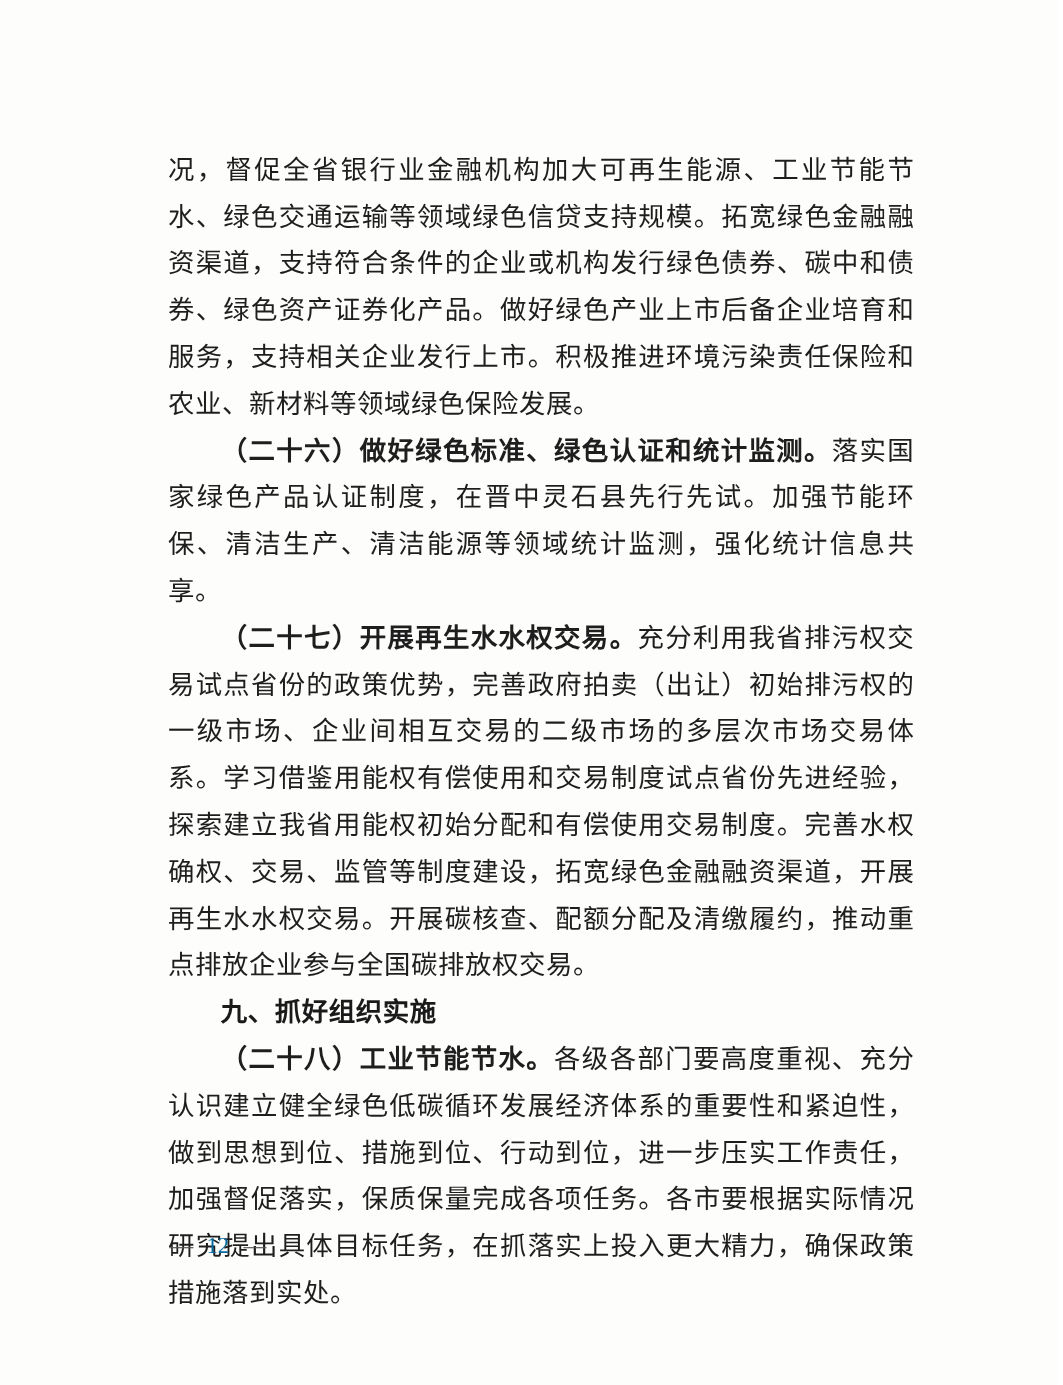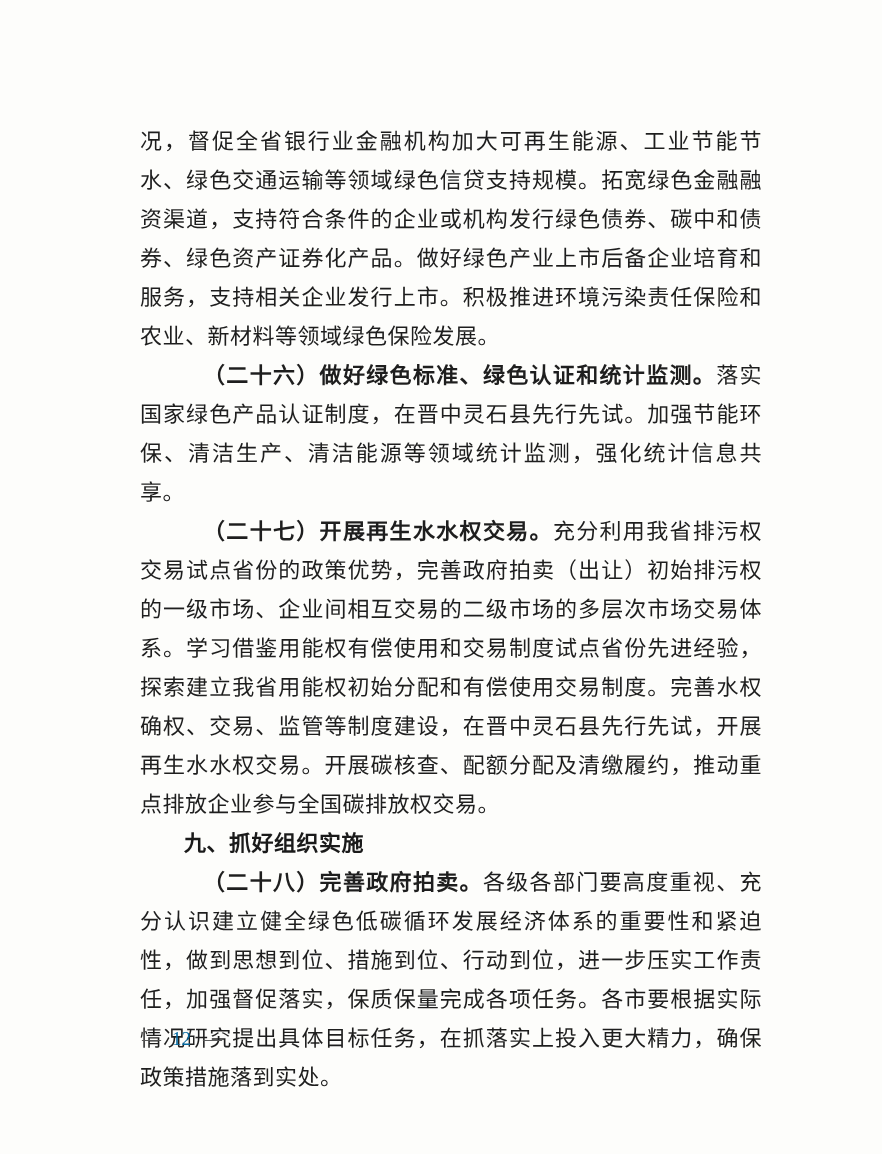--- a/index.html
+++ b/index.html
@@ -33,21 +33,20 @@
     margin: 0;
     text-indent: 2em;
     letter-spacing: 0.5px;
   }
   .para.no-indent {
     text-indent: 0;
   }
   .lead {
     font-weight: 700;
     font-family: "Liberation Sans", "DejaVu Sans", sans-serif;
-    margin-left: 19px;
   }
   .heading {
     margin: 0;
     font-size: 22px;
     line-height: 39px;
     font-weight: 700;
     text-indent: 2em;
     letter-spacing: 0.5px;
     font-family: Liberation Sans, sans-serif;
     color: #1a1a1a;
@@ -75,25 +74,25 @@
 <body>
 
 <div class="page">
 
   <main class="content">
 
     <p class="para no-indent"><span class="body-text">况，督促全省银行业金融机构加大可再生能源、工业节能节水、绿色交通运输等领域绿色信贷支持规模。拓宽绿色金融融资渠道，支持符合条件的企业或机构发行绿色债券、碳中和债券、绿色资产证券化产品。做好绿色产业上市后备企业培育和服务，支持相关企业发行上市。积极推进环境污染责任保险和农业、新材料等领域绿色保险发展。</span></p>
 
     <p class="para"><span class="lead">（二十六）做好绿色标准、绿色认证和统计监测。</span><span class="body-text">落实国家绿色产品认证制度，在晋中灵石县先行先试。加强节能环保、清洁生产、清洁能源等领域统计监测，强化统计信息共享。</span></p>
 
-    <p class="para"><span class="lead">（二十七）开展再生水水权交易。</span><span class="body-text">充分利用我省排污权交易试点省份的政策优势，完善政府拍卖（出让）初始排污权的一级市场、企业间相互交易的二级市场的多层次市场交易体系。学习借鉴用能权有偿使用和交易制度试点省份先进经验，探索建立我省用能权初始分配和有偿使用交易制度。完善水权确权、交易、监管等制度建设，在晋中灵石县先行先试，开展再生水水权交易。开展碳核查、配额分配及清缴履约，推动重点排放企业参与全国碳排放权交易。</span></p>
+    <p class="para"><span class="lead">（二十七）开展再生水水权交易。</span><span class="body-text">充分利用我省排污权交易试点省份的政策优势，完善政府拍卖（出让）初始排污权的一级市场、企业间相互交易的二级市场的多层次市场交易体系。学习借鉴用能权有偿使用和交易制度试点省份先进经验，探索建立我省用能权初始分配和有偿使用交易制度。完善水权确权、交易、监管等制度建设，拓宽绿色金融融资渠道，开展再生水水权交易。开展碳核查、配额分配及清缴履约，推动重点排放企业参与全国碳排放权交易。</span></p>
 
     <h2 class="heading">九、抓好组织实施</h2>
 
-    <p class="para"><span class="lead">（二十八）完善政府拍卖。</span><span class="body-text">各级各部门要高度重视、充分认识建立健全绿色低碳循环发展经济体系的重要性和紧迫性，做到思想到位、措施到位、行动到位，进一步压实工作责任，加强督促落实，保质保量完成各项任务。各市要根据实际情况研究提出具体目标任务，在抓落实上投入更大精力，确保政策措施落到实处。</span></p>
+    <p class="para"><span class="lead">（二十八）工业节能节水。</span><span class="body-text">各级各部门要高度重视、充分认识建立健全绿色低碳循环发展经济体系的重要性和紧迫性，做到思想到位、措施到位、行动到位，进一步压实工作责任，加强督促落实，保质保量完成各项任务。各市要根据实际情况研究提出具体目标任务，在抓落实上投入更大精力，确保政策措施落到实处。</span></p>
 
   </main>
 
   <footer class="page-footer">
     <span class="dash">—</span>
     <span class="page-number">12</span>
     <span class="dash">—</span>
   </footer>
 
 </div>

